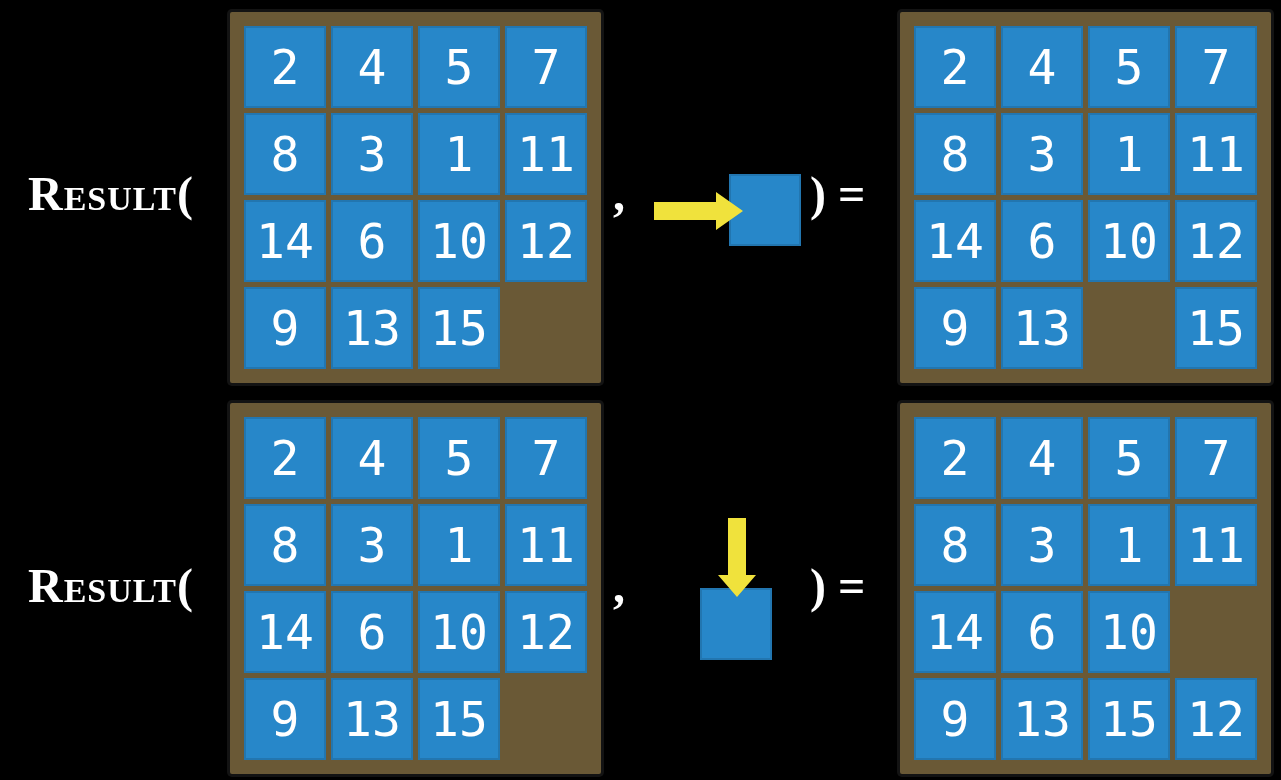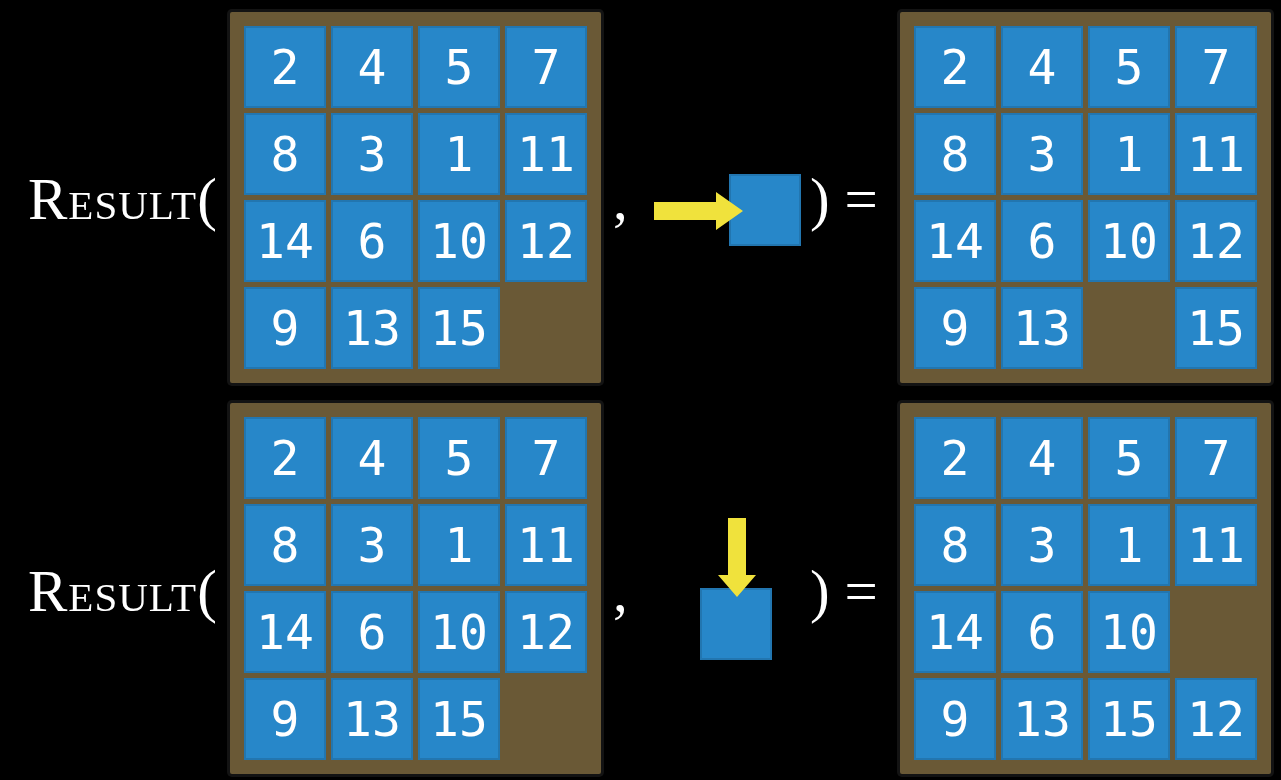--- a/index.html
+++ b/index.html
@@ -11,23 +11,24 @@
   }
   .canvas {
     position: relative;
     width: 1281px; height: 780px;
     background: var(--background, #000);
   }
   .func-label, .comma, .close-label {
     position: absolute;
     color: var(--label-text, #fff);
     font-family: "Liberation Serif", serif;
-    font-size: 59px;
+    font-size: 48px;
     line-height: 1;
     white-space: pre;
+    font-weight: bold;
   }
   .func-label { font-variant: small-caps; letter-spacing: 1px; }
   .board {
     position: absolute;
     width: 371px; height: 371px;
     box-sizing: border-box;
     background: var(--board, #6a5936);
     padding: 14px;
     display: grid;
     grid-template-columns: repeat(4, 1fr);

